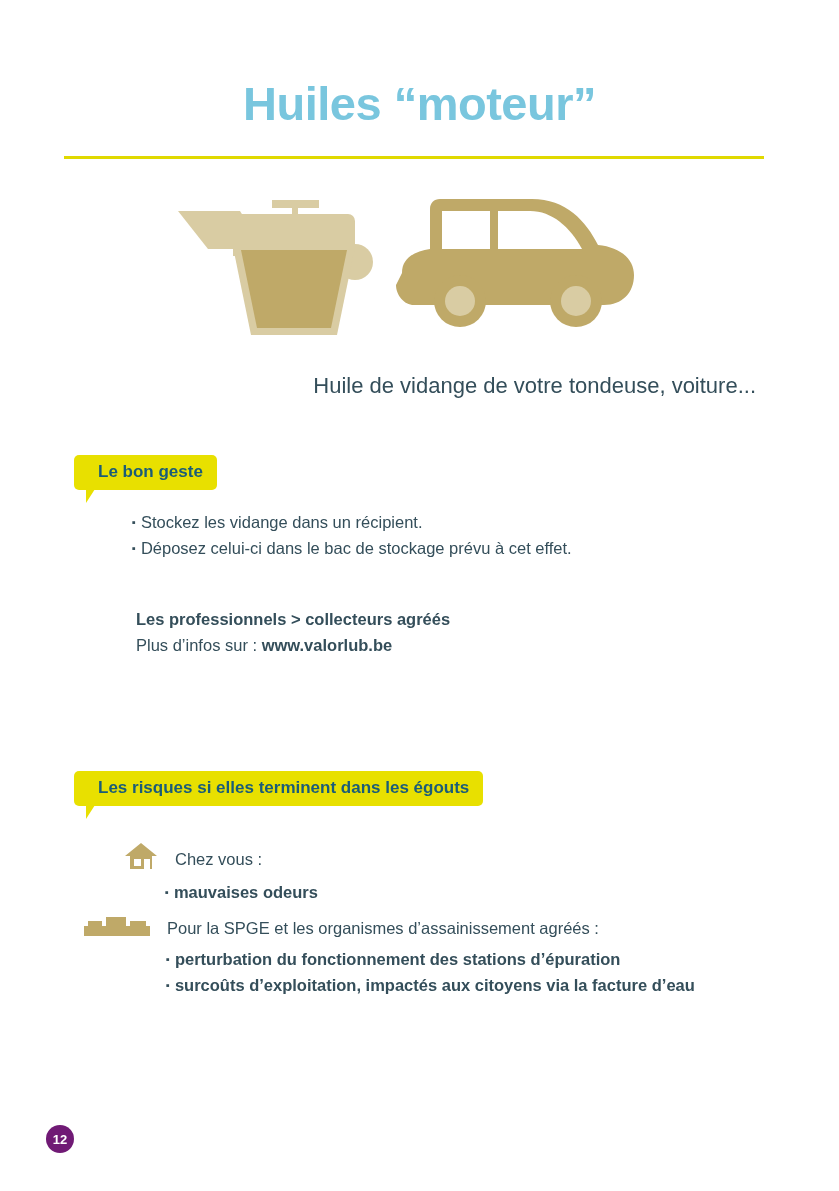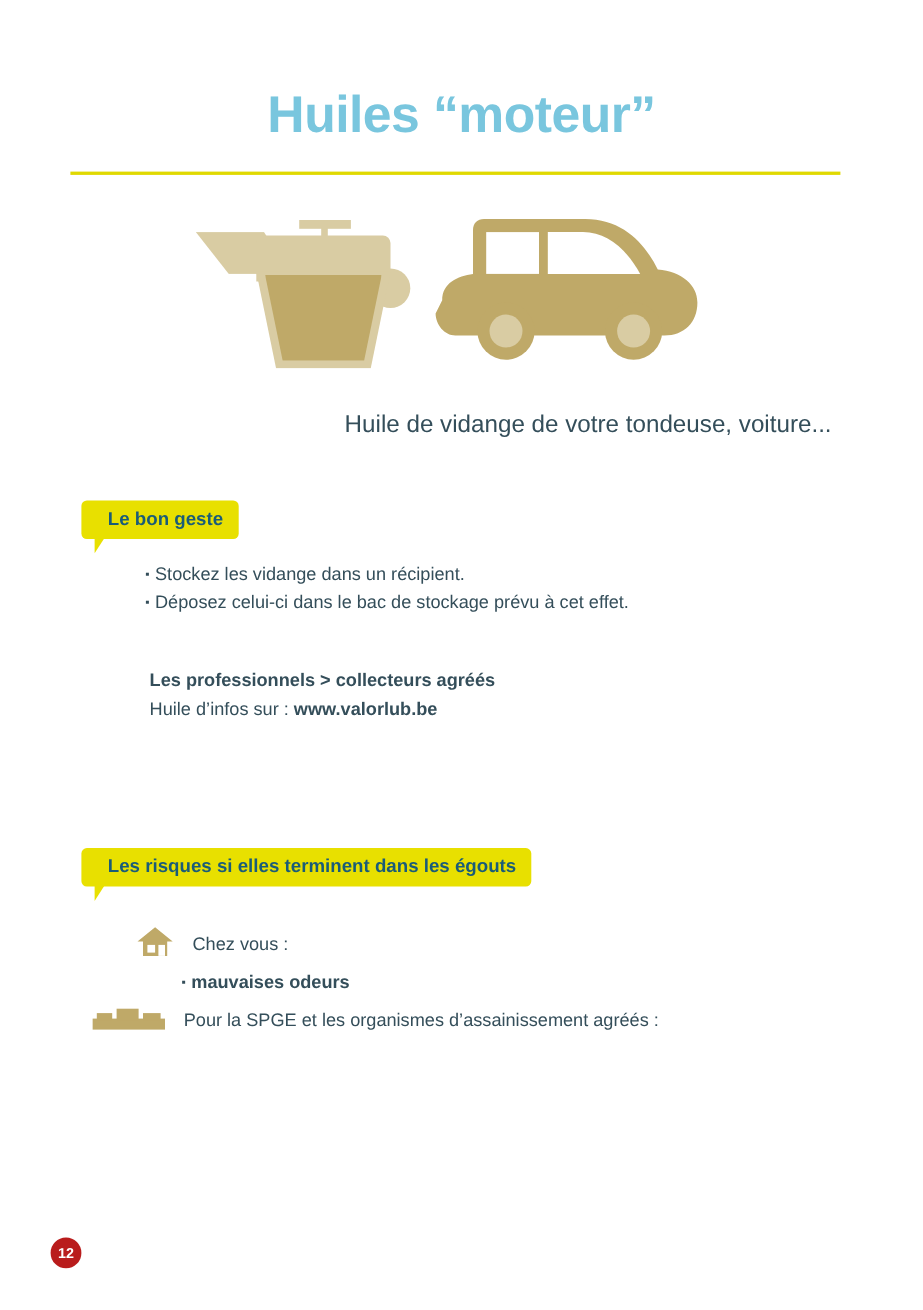--- a/index.html
+++ b/index.html
@@ -187,21 +187,21 @@
   .risk-items .line { white-space: nowrap; }
 
   
   .page-number {
     position: absolute;
     left: 46px;
     top: 1125px;
     width: 28px;
     height: 28px;
     border-radius: 50%;
-    background: #b91c1c;
+    background: #701a75;
     color: #ffffff;
     font-size: 13px;
     font-weight: bold;
     display: flex;
     align-items: center;
     justify-content: center;
     text-align: right;
   }
 </style>
 </head>
@@ -246,21 +246,21 @@
     <span class="bullet-sq">▪</span><span>Stockez les vidange dans un récipient.</span>
   </div>
   <div class="line">
     <span class="bullet-sq">▪</span><span>Déposez celui-ci dans le bac de stockage prévu à cet effet.</span>
   </div>
 </div>
 
 <div class="block block-pros">
   <div class="heading line">Les professionnels &gt; collecteurs agréés</div>
   <div class="line">
-    <span>Huile d’infos sur : </span><span class="link-bold">www.valorlub.be</span>
+    <span>Plus d’infos sur : </span><span class="link-bold">www.valorlub.be</span>
   </div>
 </div>
 
 <div class="badge badge-risques">Les risques si elles terminent dans les égouts</div>
 
 <div class="risk-row risk-home">
   <div class="risk-head">
     <span class="icon-wrap">
       <svg width="34" height="28" viewBox="0 0 34 28">
         <path d="M17,1 L33,14 L28,14 L28,27 L6,27 L6,14 L1,14 Z" fill="#BFA968"></path>
@@ -282,15 +282,23 @@
     <span class="icon-wrap">
       <svg width="66" height="24" viewBox="0 0 66 24">
         <rect x="0" y="13" width="66" height="10" fill="#BFA968"></rect>
         <rect x="4" y="8" width="14" height="7" fill="#BFA968"></rect>
         <rect x="22" y="4" width="20" height="11" fill="#BFA968"></rect>
         <rect x="46" y="8" width="16" height="7" fill="#BFA968"></rect>
       </svg>
     </span>
     <span class="risk-label">Pour la SPGE et les organismes d’assainissement agréés :</span>
   </div>
+  <div class="risk-items">
+    <div class="line">
+      <span class="bullet-sq">▪</span><span>perturbation du fonctionnement des stations d’épuration</span>
+    </div>
+    <div class="line">
+      <span class="bullet-sq">▪</span><span>surcoûts d’exploitation, impactés aux citoyens via la facture d’eau</span>
+    </div>
+  </div>
 </div>
 
 <div class="page-number">12</div>
 
 </body></html>

